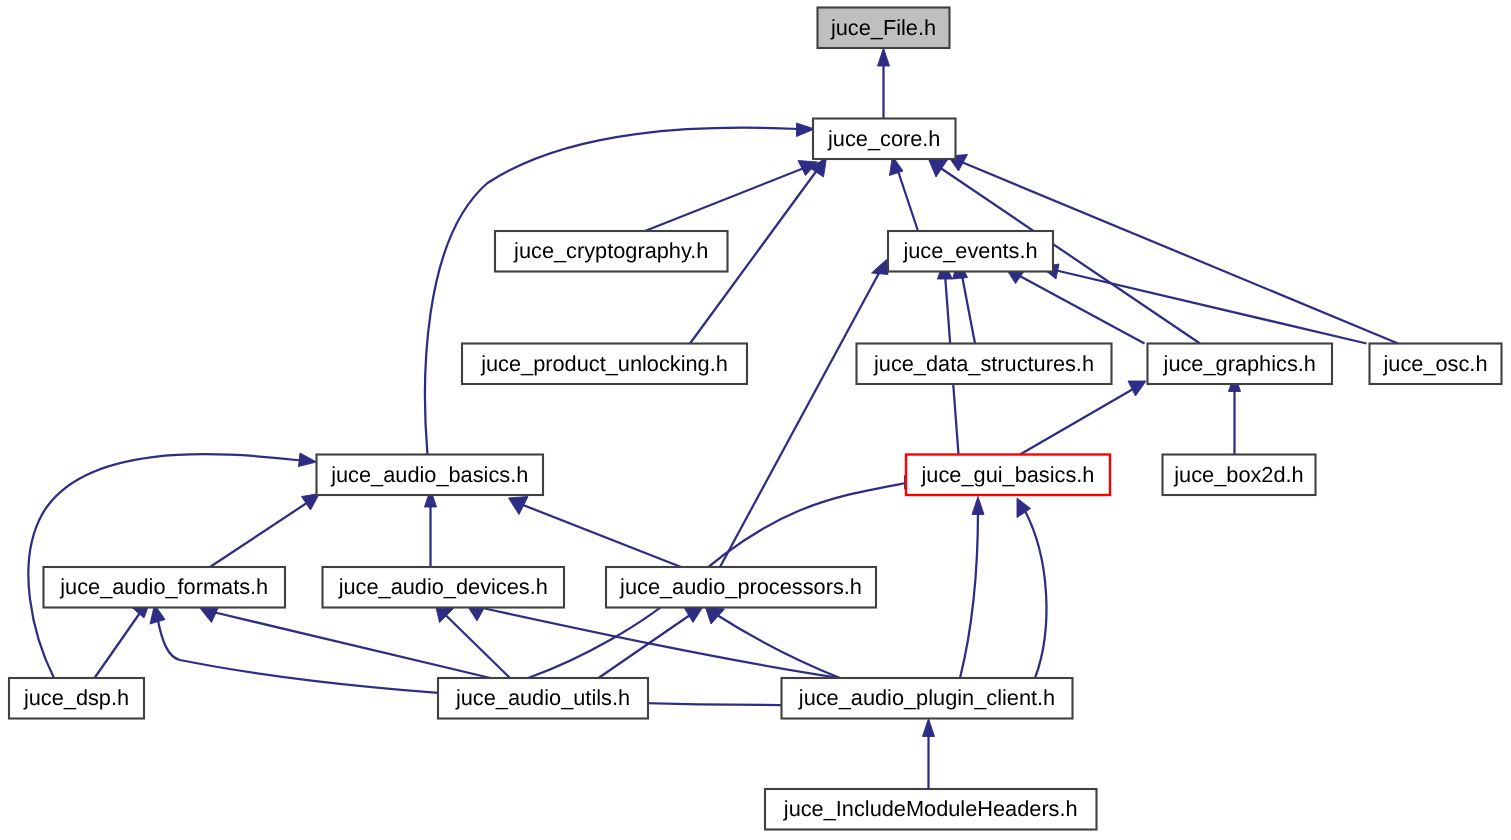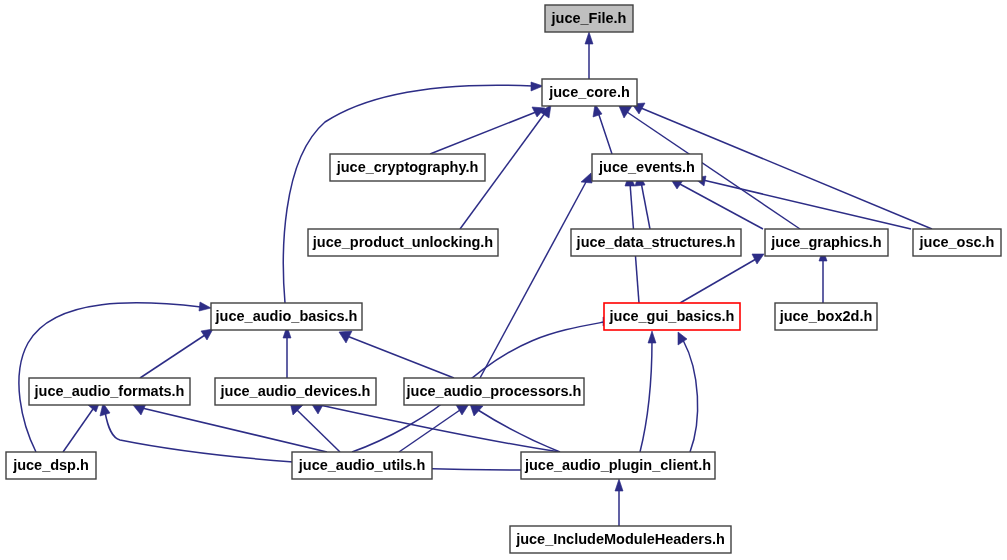--- a/index.html
+++ b/index.html
@@ -10,21 +10,20 @@
   body {
     width: 1007px;
     height: 560px;
     font-family: "Liberation Sans", sans-serif;
     overflow: hidden;
   }
   #graph-root {
     position: relative;
     width: 1007px;
     height: 440px;
-    font-weight: bold;
   }
   svg#dep-graph {
     display: block;
     width: 1007px;
     height: 560px;
   }
   .node-box {
     fill: #ffffff;
     stroke: #404040;
     stroke-width: 1.4px;

